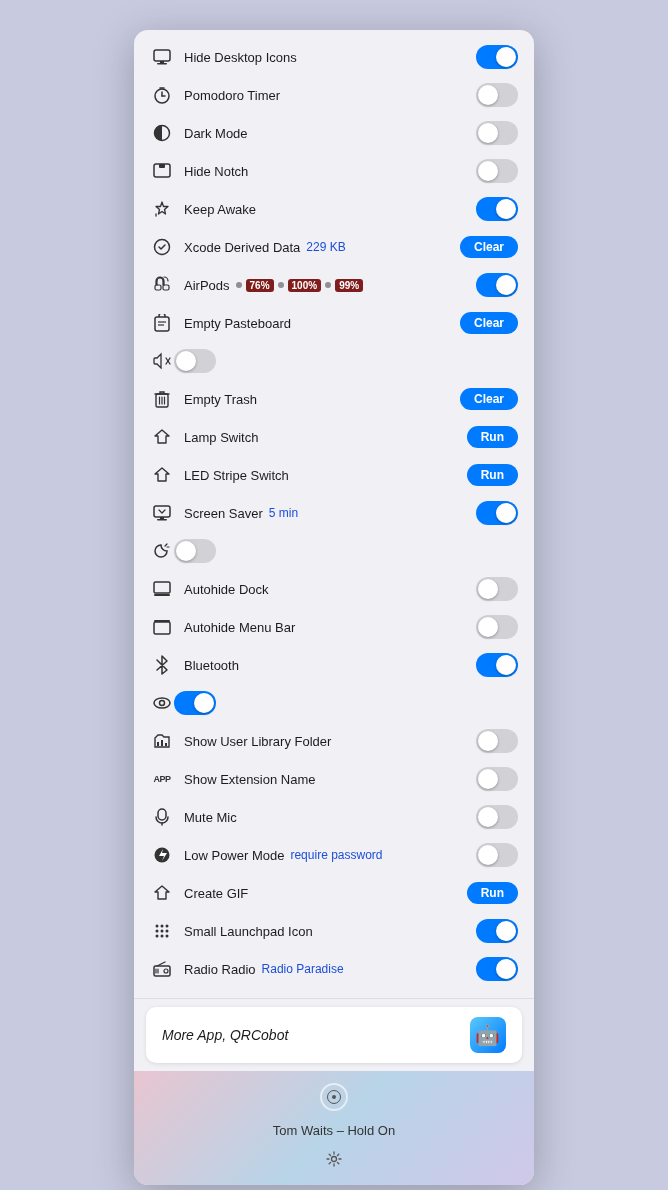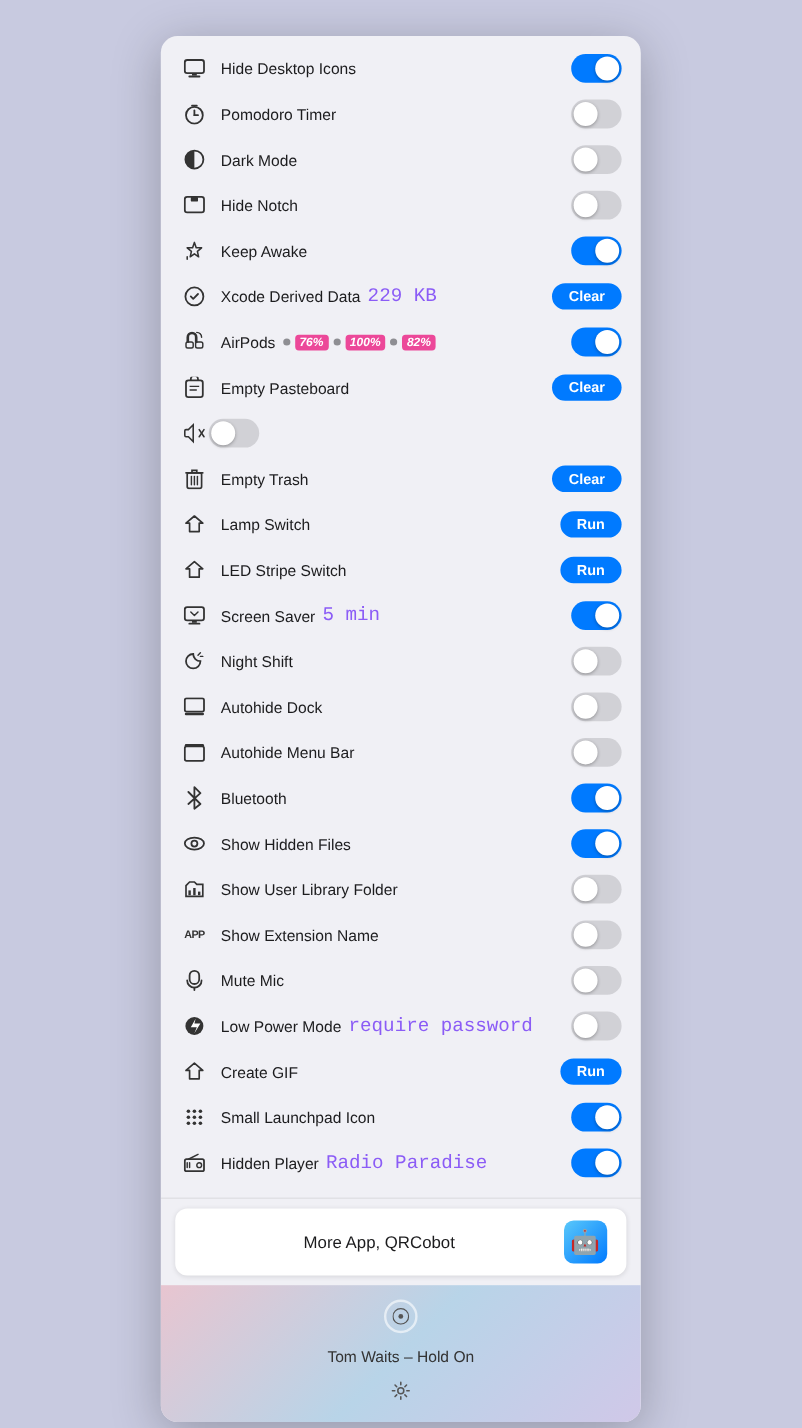--- a/index.html
+++ b/index.html
@@ -63,23 +63,22 @@
       flex: 1;
       font-size: 13px;
       color: #1c1c1e;
       margin-left: 10px;
       display: flex;
       align-items: center;
       gap: 6px;
     }
 
     .item-sublabel {
-      font-size: 16px;
-      color: #8b5cf6;
-      font-family: Liberation Mono, monospace;
+      font-size: 12px;
+      color: #1d4ed8;
     }
 
     .item-control {
       flex-shrink: 0;
     }
 
     
     .toggle {
       width: 42px;
       height: 24px;
@@ -148,23 +147,22 @@
       display: flex;
       align-items: center;
       gap: 2px;
       font-size: 10px;
       font-weight: 600;
       padding: 1px 4px;
       border-radius: 3px;
     }
 
     .battery-badge.green {
-      background: #ec4899;
+      background: #7f1d1d;
       color: white;
-      font-style: italic;
     }
 
     .battery-dot {
       width: 6px;
       height: 6px;
       border-radius: 50%;
       background: #8e8e93;
     }
 
     
@@ -177,21 +175,22 @@
       padding: 10px 16px;
       cursor: pointer;
       box-shadow: 0 1px 4px rgba(0,0,0,0.1);
     }
 
     .more-app-label {
       flex: 1;
       font-size: 14px;
       font-weight: 500;
       color: #1c1c1e;
-      text-align: center;
+      text-align: left;
+      font-style: italic;
     }
 
     .qrcobot-icon {
       width: 36px;
       height: 36px;
       border-radius: 8px;
       background: linear-gradient(135deg, #5ac8fa, #007aff);
       display: flex;
       align-items: center;
       justify-content: center;
@@ -338,21 +337,21 @@
           </svg>
       </div>
       <div class="item-label">
         <span>AirPods</span>
         <div class="battery-badges">
           <span class="battery-dot"></span>
           <span class="battery-badge green">76%</span>
           <span class="battery-dot"></span>
           <span class="battery-badge green">100%</span>
           <span class="battery-dot"></span>
-          <span class="battery-badge green">82%</span>
+          <span class="battery-badge green">99%</span>
         </div>
       </div>
       <div class="item-control">
         <div class="toggle on"></div>
       </div>
     </div>
 
     <div class="item-row">
       <div class="item-icon">
         <svg width="16" height="18" viewBox="0 0 16 18" fill="none">
@@ -440,21 +439,20 @@
     </div>
 
     <div class="item-row">
       <div class="item-icon">
         <svg width="18" height="18" viewBox="0 0 18 18" fill="none">
             <path d="M14 9A6 6 0 0 1 8 3a6 6 0 1 0 6 6z" stroke="#333" stroke-width="1.5"></path>
             <line x1="12" y1="4" x2="14" y2="2" stroke="#333" stroke-width="1.2" stroke-linecap="round"></line>
             <line x1="14" y1="5" x2="16" y2="5" stroke="#333" stroke-width="1.2" stroke-linecap="round"></line>
           </svg>
       </div>
-      <div class="item-label">Night Shift</div>
       <div class="item-control">
         <div class="toggle off"></div>
       </div>
     </div>
 
     <div class="item-row">
       <div class="item-icon">
         <svg width="18" height="16" viewBox="0 0 18 16" fill="none">
             <rect x="1" y="1" width="16" height="11" rx="1.5" stroke="#333" stroke-width="1.5"></rect>
             <rect x="1" y="13" width="16" height="2" rx="1" fill="#333"></rect>
@@ -491,21 +489,20 @@
       </div>
     </div>
 
     <div class="item-row">
       <div class="item-icon">
         <svg width="18" height="14" viewBox="0 0 18 14" fill="none">
             <ellipse cx="9" cy="7" rx="8" ry="5" stroke="#333" stroke-width="1.5"></ellipse>
             <circle cx="9" cy="7" r="2.5" stroke="#333" stroke-width="1.5"></circle>
           </svg>
       </div>
-      <div class="item-label">Show Hidden Files</div>
       <div class="item-control">
         <div class="toggle on"></div>
       </div>
     </div>
 
     <div class="item-row">
       <div class="item-icon">
         <svg width="18" height="18" viewBox="0 0 18 18" fill="none">
             <path d="M2 15V6l3-3h4l2 2h5v10H2z" stroke="#333" stroke-width="1.4"></path>
             <rect x="4" y="10" width="2" height="4" fill="#333"></rect>
@@ -593,21 +590,21 @@
       <div class="item-icon">
         <svg width="18" height="16" viewBox="0 0 18 16" fill="none">
             <rect x="1" y="5" width="16" height="10" rx="1.5" stroke="#333" stroke-width="1.5"></rect>
             <path d="M4 5L12 1" stroke="#333" stroke-width="1.3" stroke-linecap="round"></path>
             <circle cx="13" cy="10" r="2" stroke="#333" stroke-width="1.2"></circle>
             <line x1="3" y1="8" x2="3" y2="12" stroke="#333" stroke-width="1.2" stroke-linecap="round"></line>
             <line x1="5" y1="8" x2="5" y2="12" stroke="#333" stroke-width="1.2" stroke-linecap="round"></line>
           </svg>
       </div>
       <div class="item-label">
-        <span>Hidden Player</span>
+        <span>Radio Radio</span>
         <span class="item-sublabel">Radio Paradise</span>
       </div>
       <div class="item-control">
         <div class="toggle on"></div>
       </div>
     </div>
 
   </div>
 
   <div class="divider"></div>

